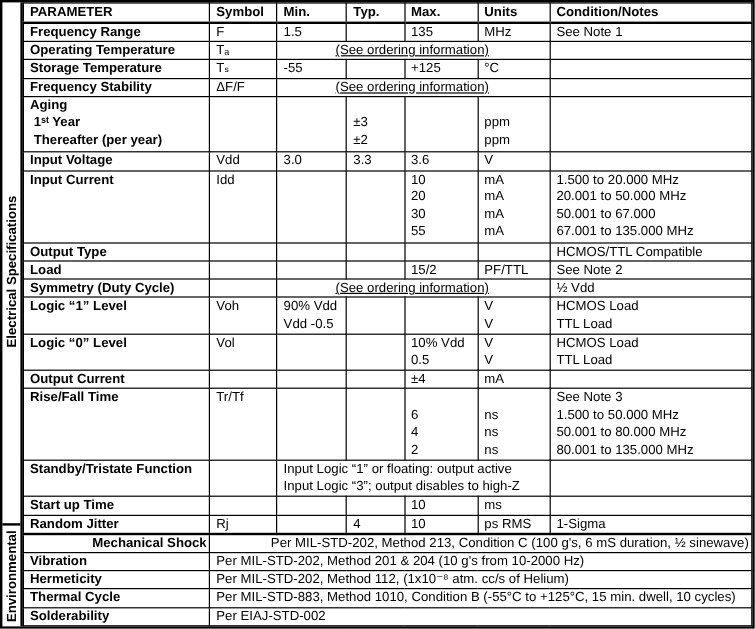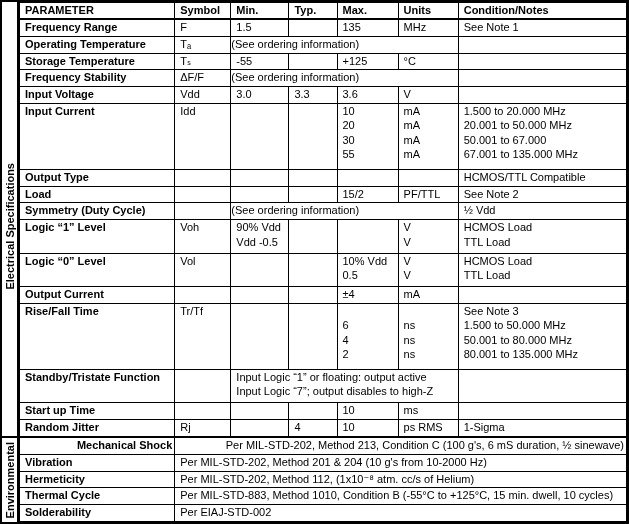--- a/index.html
+++ b/index.html
@@ -33,21 +33,21 @@
     border:1px solid #000;
     padding:0 2px 0 5px;
     vertical-align:top;
     text-align:left;
     line-height:14px;
     white-space:pre-wrap;
     overflow:hidden;
   }
   th{font-weight:bold;height:15px;border-bottom:2px solid #000;}
   td.col-param{font-weight:bold;}
-  td.center{padding-left:0;}
+  td.center{text-align:center;padding-left:0;text-decoration:underline;}
   tr.section-start td{border-top:2px solid #000;text-align:right;}
   .ln{height:14.5px;line-height:14.5px;}
 </style>
 </head>
 <body>
 
 <div class="page">
 
   <div class="leftcol">
     <div class="spacer"></div>
@@ -104,20 +104,29 @@
           <td class="col-max">+125</td>
           <td class="col-units">°C</td>
           <td class="col-cond"></td>
         </tr>
         <tr style="height: 14px; margin-top: 39px;">
           <td class="col-param">Frequency Stability</td>
           <td class="col-symbol">ΔF/F</td>
           <td colspan="4" class="col-min center">(See ordering information)</td>
           <td class="col-cond"></td>
         </tr>
+        <tr style="height: 46px;">
+          <td class="col-param"><div class="ln">Aging</div><div class="ln"> 1ˢᵗ Year</div><div class="ln"> Thereafter (per year)</div></td>
+          <td class="col-symbol"></td>
+          <td class="col-min"></td>
+          <td class="col-typ"><div class="ln"></div><div class="ln">±3</div><div class="ln">±2</div></td>
+          <td class="col-max"></td>
+          <td class="col-units"><div class="ln"></div><div class="ln">ppm</div><div class="ln">ppm</div></td>
+          <td class="col-cond"></td>
+        </tr>
         <tr style="height: 14px;">
           <td class="col-param">Input Voltage</td>
           <td class="col-symbol">Vdd</td>
           <td class="col-min">3.0</td>
           <td class="col-typ">3.3</td>
           <td class="col-max">3.6</td>
           <td class="col-units">V</td>
           <td class="col-cond"></td>
         </tr>
         <tr style="height: 59px;">
@@ -185,21 +194,21 @@
           <td class="col-symbol">Tr/Tf</td>
           <td class="col-min"></td>
           <td class="col-typ"></td>
           <td class="col-max"><div class="ln"></div><div class="ln">6</div><div class="ln">4</div><div class="ln">2</div></td>
           <td class="col-units"><div class="ln"></div><div class="ln">ns</div><div class="ln">ns</div><div class="ln">ns</div></td>
           <td class="col-cond"><div class="ln">See Note 3</div><div class="ln">1.500 to 50.000 MHz</div><div class="ln">50.001 to 80.000 MHz</div><div class="ln">80.001 to 135.000 MHz</div></td>
         </tr>
         <tr style="height: 30px;">
           <td class="col-param">Standby/Tristate Function</td>
           <td class="col-symbol"></td>
-          <td colspan="4" class="col-min"><div class="ln">Input Logic “1” or floating: output active</div><div class="ln">Input Logic “7”; output disables to high-Z</div></td>
+          <td colspan="4" class="col-min"><div class="ln">Input Logic “1” or floating: output active</div><div class="ln">Input Logic “3”; output disables to high-Z</div></td>
           <td class="col-cond"></td>
         </tr>
         <tr style="height: 14px;">
           <td class="col-param">Start up Time</td>
           <td class="col-symbol"></td>
           <td class="col-min"></td>
           <td class="col-typ"></td>
           <td class="col-max">10</td>
           <td class="col-units">ms</td>
           <td class="col-cond"></td>

